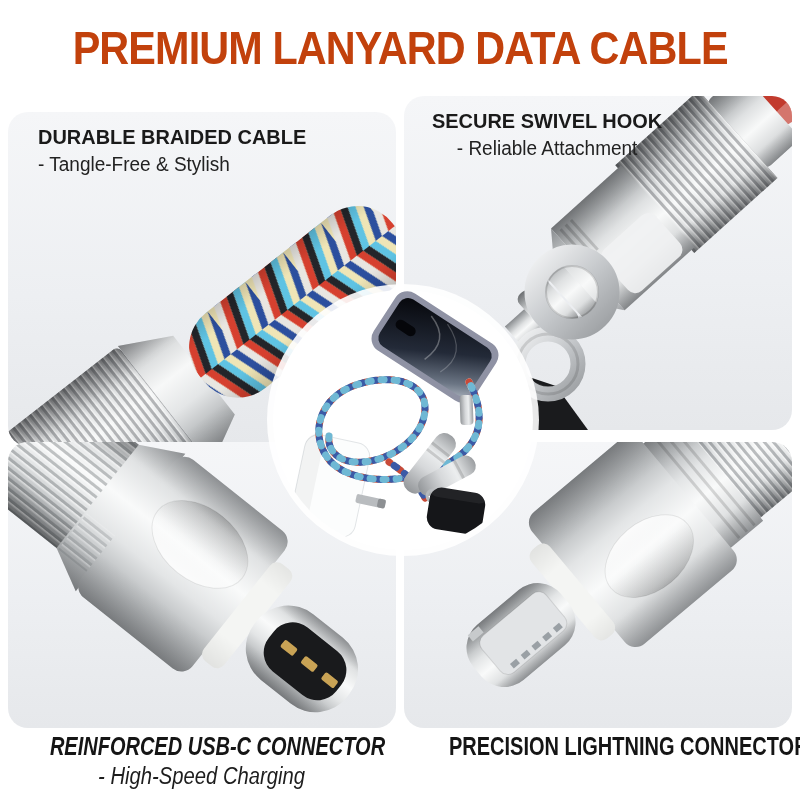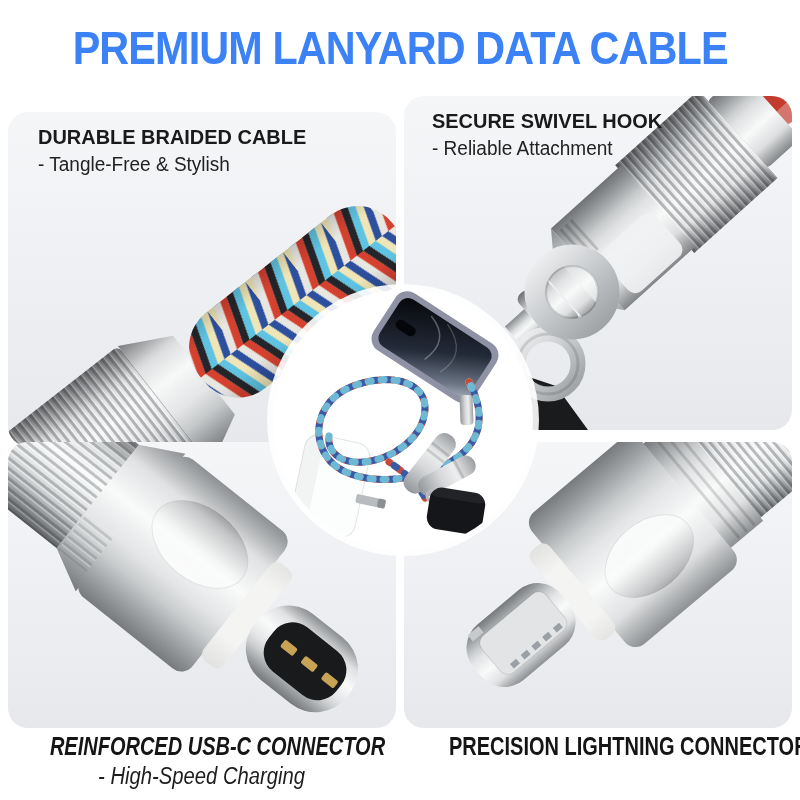--- a/index.html
+++ b/index.html
@@ -1,19 +1,19 @@
 <!DOCTYPE html>
 <html><head>
 <meta charset="utf-8">
 <style>
   html,body{margin:0;padding:0;background:#fff;}
   .canvas{position:relative;width:800px;height:800px;background:#ffffff;
           font-family:"Liberation Sans",sans-serif;overflow:hidden;}
   .title{position:absolute;top:20px;left:0;width:800px;text-align:center;
-         font-size:47px;font-weight:bold;color:#3b82f6;white-space:nowrap;}
+         font-size:47px;font-weight:bold;color:#c2410c;white-space:nowrap;}
   .squeezeT{display:inline-block;transform:scaleX(.88);transform-origin:center;letter-spacing:-1px;}
   .panel{position:absolute;border-radius:20px;overflow:hidden;
          background:linear-gradient(180deg,#f5f6f8 0%,#edeff2 55%,#e6e8eb 100%);}
   .panel svg{position:absolute;left:0;top:0;}
   .feature-head{position:absolute;left:30px;top:13px;z-index:2;color:#1a1a1a;}
   .feature-head .h{display:block;font-size:21px;font-weight:bold;white-space:nowrap;
                    transform:scaleX(.95);transform-origin:left center;}
   .feature-head .d{display:block;font-size:20px;margin-top:4px;white-space:nowrap;
                    transform:scaleX(.95);transform-origin:left center;color:#222;}
   .caption{position:absolute;width:388px;text-align:center;color:#151515;z-index:2;}
@@ -84,21 +84,21 @@
         <rect x="-12" y="-76" width="160" height="152" rx="6" fill="url(#tlEdge)"></rect>
         <polygon points="148,-76 198,-50 198,50 148,76" fill="url(#tlMetal)"></polygon>
         <polygon points="148,-76 198,-50 198,50 148,76" fill="url(#tlEdge)" opacity=".6"></polygon>
         <rect x="194" y="-48" width="246" height="96" rx="44" fill="url(#tlBraid)"></rect>
         <rect x="194" y="-48" width="246" height="96" rx="44" fill="url(#tlEdge)" opacity=".5"></rect>
       </g>
     </svg>
   </div>
 
   <div class="panel" style="left:404px;top:96px;width:388px;height:334px;">
-    <div class="feature-head" style="left:28px;">
+    <div class="feature-head" style="left:28px;text-align:center;">
       <span class="h">SECURE SWIVEL HOOK</span>
       <span class="d">- Reliable Attachment</span>
     </div>
     <svg width="388" height="334" viewBox="0 0 388 334">
       <defs>
         <linearGradient id="trMetal" x1="0" y1="0" x2="0" y2="1">
           <stop offset="0" stop-color="#9a9da0"></stop>
             <stop offset=".2" stop-color="#dcdedf"></stop>
           <stop offset=".42" stop-color="#f8f9f9"></stop>
             <stop offset=".62" stop-color="#dfe1e2"></stop>

